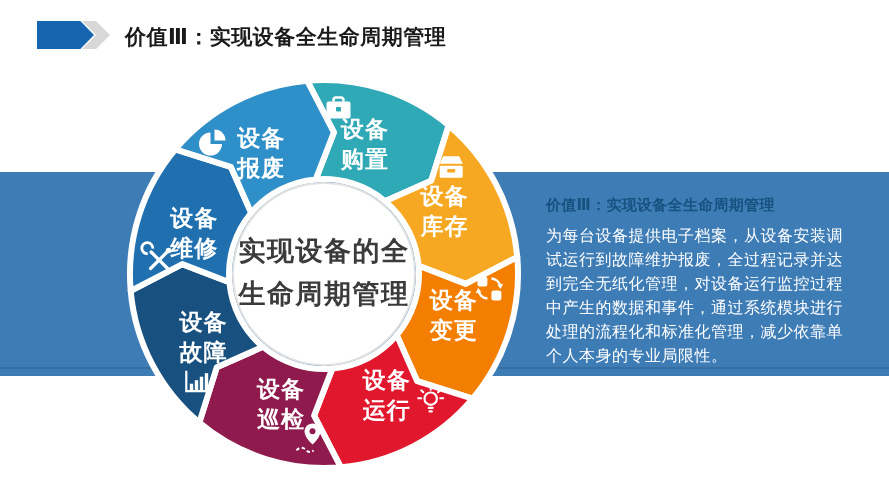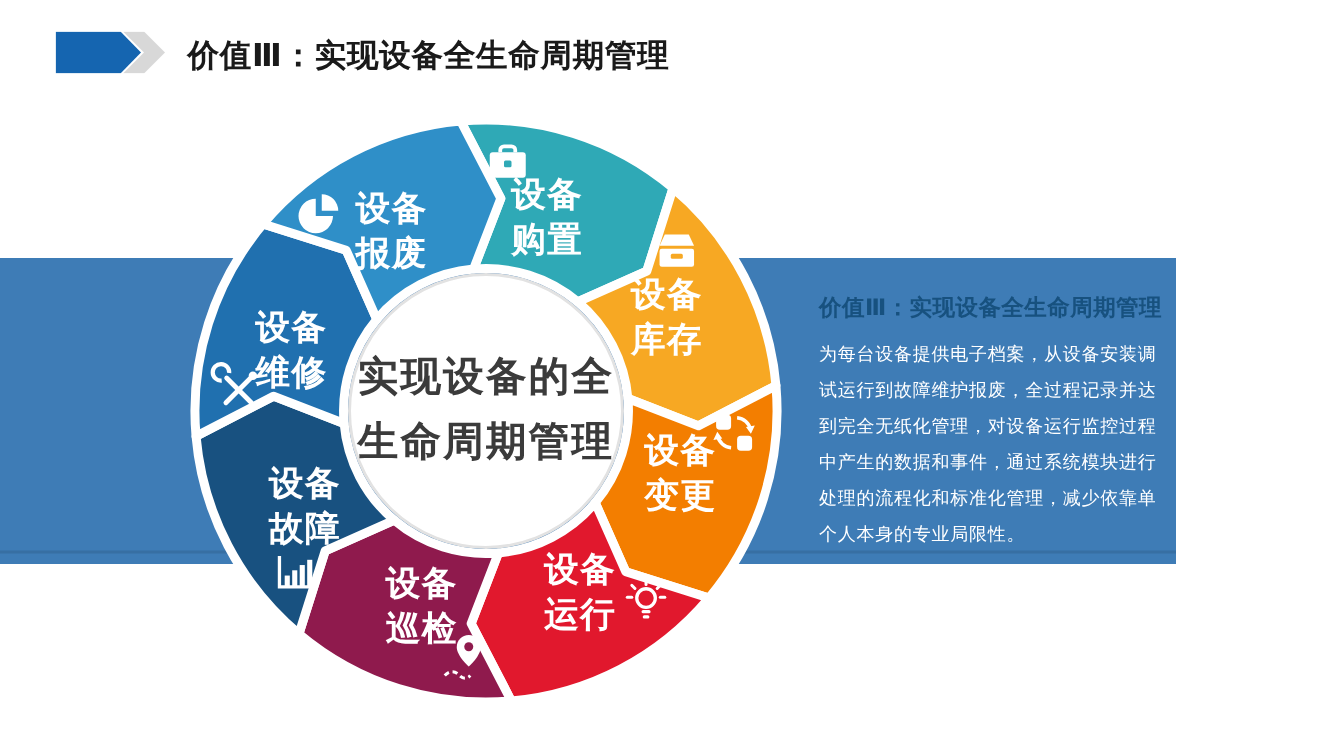--- a/index.html
+++ b/index.html
@@ -1,31 +1,31 @@
 <!DOCTYPE html>
 <html><head>
 <meta charset="utf-8">
 <style>
   html,body{margin:0;padding:0;background:#fff;}
-  .slide{position:relative;width:784px;height:500px;background:#ffffff;overflow:hidden;
+  .slide{position:relative;width:889px;height:500px;background:#ffffff;overflow:hidden;
          font-family:"Liberation Sans","DejaVu Sans",sans-serif;}
   
   .arrow-gray{position:absolute;left:82px;top:21px;width:28px;height:28px;background:#D8D8D8;
               clip-path:polygon(0 0,50% 0,100% 50%,50% 100%,0 100%,50% 50%);}
   .arrow-blue{position:absolute;left:37px;top:21px;width:57px;height:28px;background:#1565B0;
               clip-path:polygon(0 0,76% 0,100% 50%,76% 100%,0 100%);}
   .slide-title{position:absolute;left:125px;top:23px;font-size:21px;font-weight:bold;
                color:#1A1A1A;letter-spacing:0.5px;white-space:nowrap;}
   
   .band{position:absolute;left:0;top:172px;width:889px;height:204px;background:#3E7CB6;}
   .band-edge{position:absolute;left:0;bottom:7px;width:100%;height:2px;background:rgba(0,0,0,0.10);}
   
   .panel{position:absolute;left:546px;top:196px;width:310px;}
   .panel-heading{font-size:15px;font-weight:bold;color:#17517F;margin:0 0 9px 0;letter-spacing:0.3px;}
-  .panel-body{font-size:12px;color:#FFFFFF;line-height:24px;white-space:pre-line;letter-spacing:0.5px;}
+  .panel-body{font-size:16px;color:#FFFFFF;line-height:24px;white-space:pre-line;letter-spacing:0.5px;}
   
   .wheel-svg{position:absolute;left:0;top:0;}
   .seg{stroke:#FFFFFF;stroke-width:6;stroke-linejoin:round;}
   .seg-label{font-size:23px;font-weight:bold;fill:#FFFFFF;text-anchor:middle;letter-spacing:1px;
              font-family:"Liberation Sans","DejaVu Sans",sans-serif;}
   .center-label{font-size:27px;font-weight:bold;fill:#3B3B3B;text-anchor:middle;letter-spacing:1.5px;
              font-family:"Liberation Sans","DejaVu Sans",sans-serif;}
   .icon-fill{fill:#FFFFFF;}
   .icon-stroke{fill:none;stroke:#FFFFFF;}
 </style>

